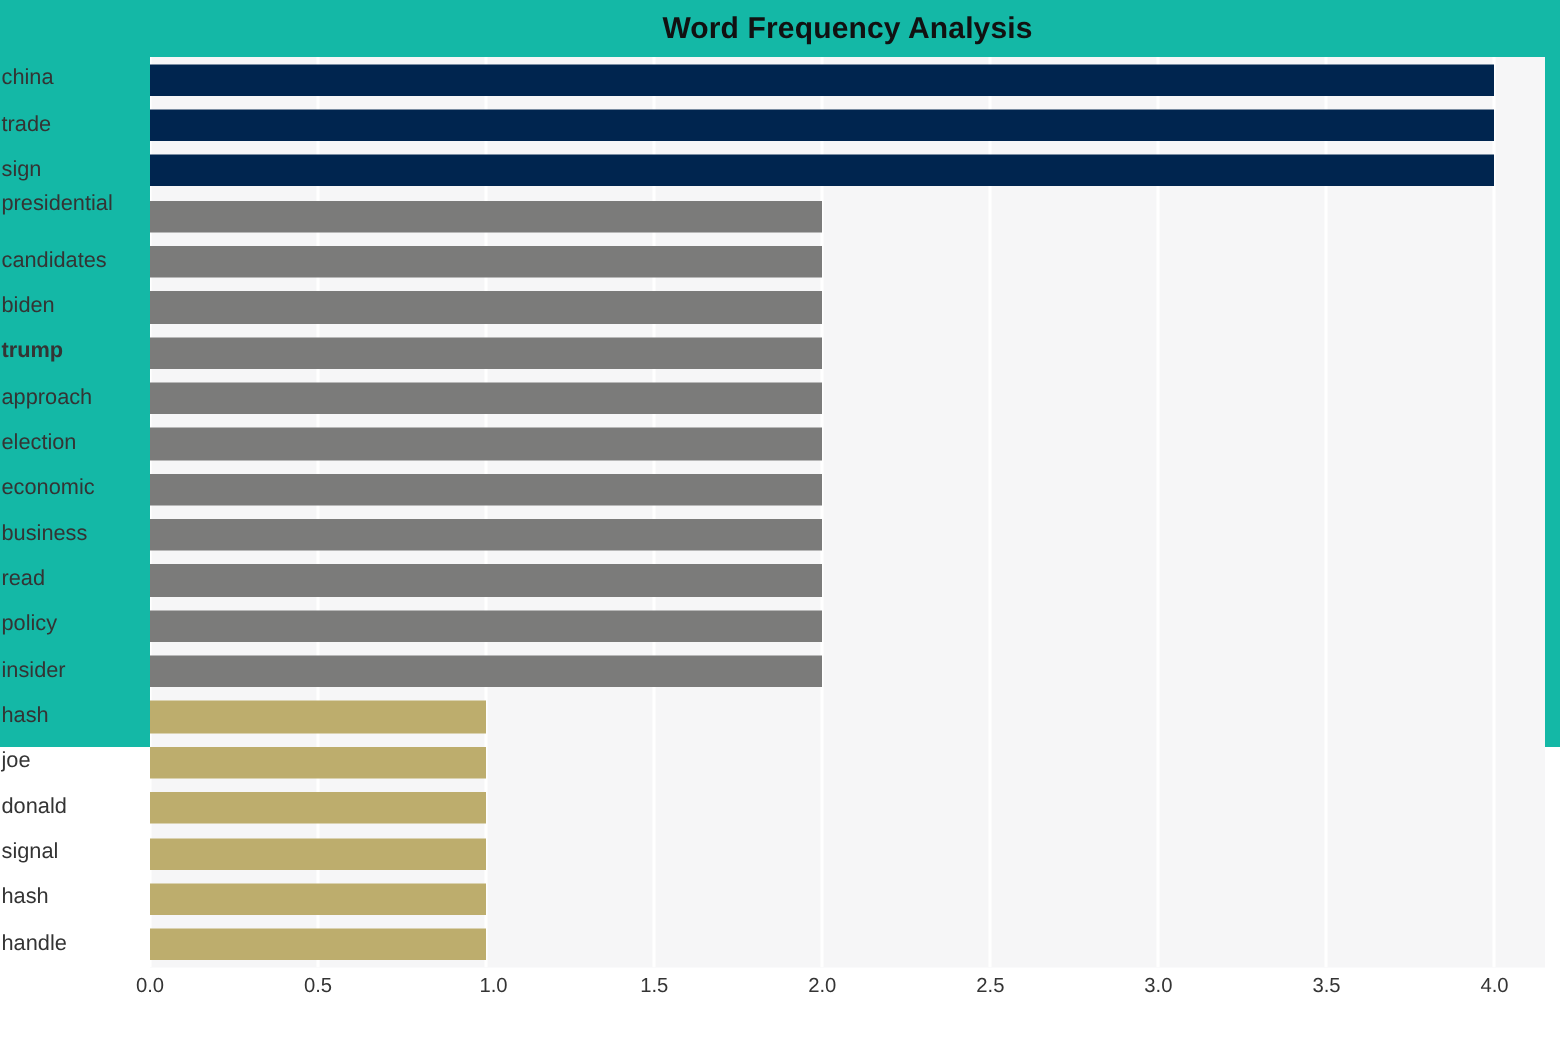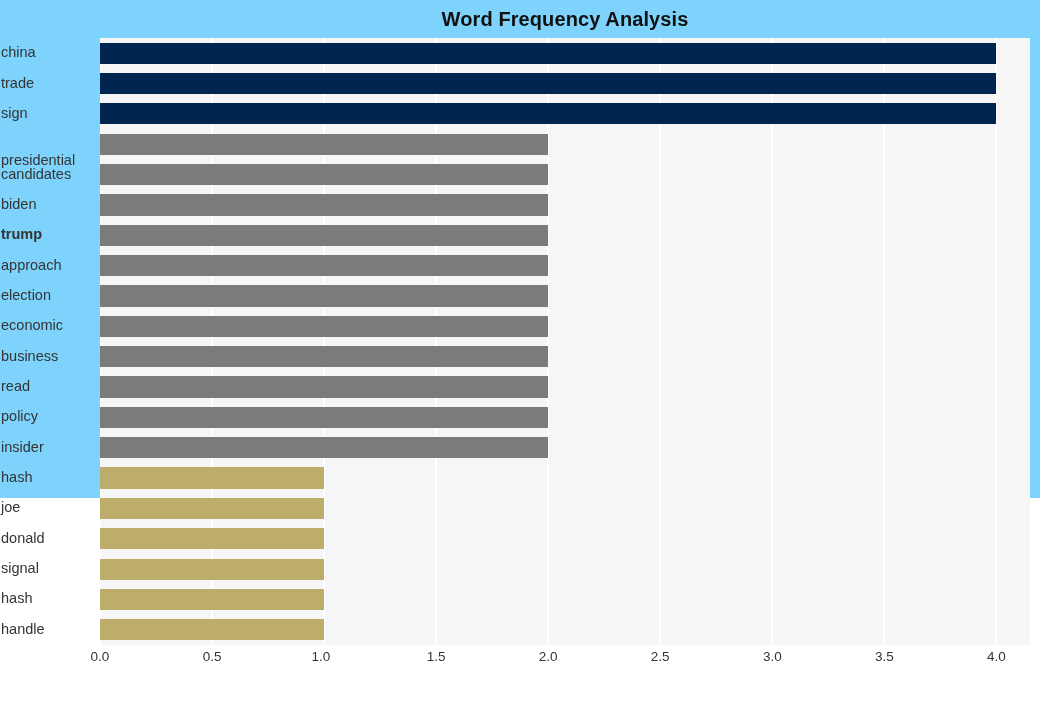--- a/index.html
+++ b/index.html
@@ -12,21 +12,21 @@
     height: 701px;
     overflow: hidden;
     font-family: "Liberation Sans", sans-serif;
     color: #262626;
   }
 
   #figure {
     position: relative;
     width: 1040px;
     height: 498px;
-    background: #7dd3fc;
+    background: #14b8a6;
   }
 
   
   #chart-title {
     position: absolute;
     left: 100px;
     top: 6px;
     width: 930px;
     text-align: center;
     font-size: 20px;
@@ -118,21 +118,21 @@
 <body>
 
 <div id="figure">
 
   <div id="chart-title">Word Frequency Analysis</div>
 
   <div id="y-axis">
       <div class="ytick" style="top: 6.175px;">china</div>
       <div class="ytick" style="top: 36.525px;">trade</div>
       <div class="ytick" style="top: 66.875px; padding-left: 36px;">sign</div>
-      <div class="ytick" style="top: 114px;">presidential</div>
+      <div class="ytick" style="top: 90px;">presidential</div>
       <div class="ytick" style="top: 127.575px;">candidates</div>
       <div class="ytick" style="top: 157.925px;">biden</div>
       <div class="ytick" style="top: 188.275px; font-weight: bold;">trump</div>
       <div class="ytick" style="top: 218.625px;">approach</div>
       <div class="ytick" style="top: 248.975px;">election</div>
       <div class="ytick" style="top: 279.325px;">economic</div>
       <div class="ytick" style="top: 309.675px;">business</div>
       <div class="ytick" style="top: 340.025px;">read</div>
       <div class="ytick" style="top: 370.375px;">policy</div>
       <div class="ytick" style="top: 400.725px;">insider</div>
@@ -216,21 +216,21 @@
         </div>
         <div class="bar-row" style="top: 581.202px; height: 21.245px;">
           <div class="bar" title="handle: 1" style="width: 224.096px; background: rgb(189, 173, 109);"></div>
         </div>
       </div>
   </div>
 
   <div id="x-axis">
       <div class="xtick" style="left: 0px;">0.0</div>
       <div class="xtick" style="left: 112.048px;">0.5</div>
-      <div class="xtick" style="left: 221px;">1.0</div>
+      <div class="xtick" style="left: 229px;">1.0</div>
       <div class="xtick" style="left: 336.145px;">1.5</div>
       <div class="xtick" style="left: 448.193px;">2.0</div>
       <div class="xtick" style="left: 560.241px;">2.5</div>
       <div class="xtick" style="left: 672.289px;">3.0</div>
       <div class="xtick" style="left: 784.337px;">3.5</div>
       <div class="xtick" style="left: 896.386px;">4.0</div>
     </div>
 
 
 </div>

